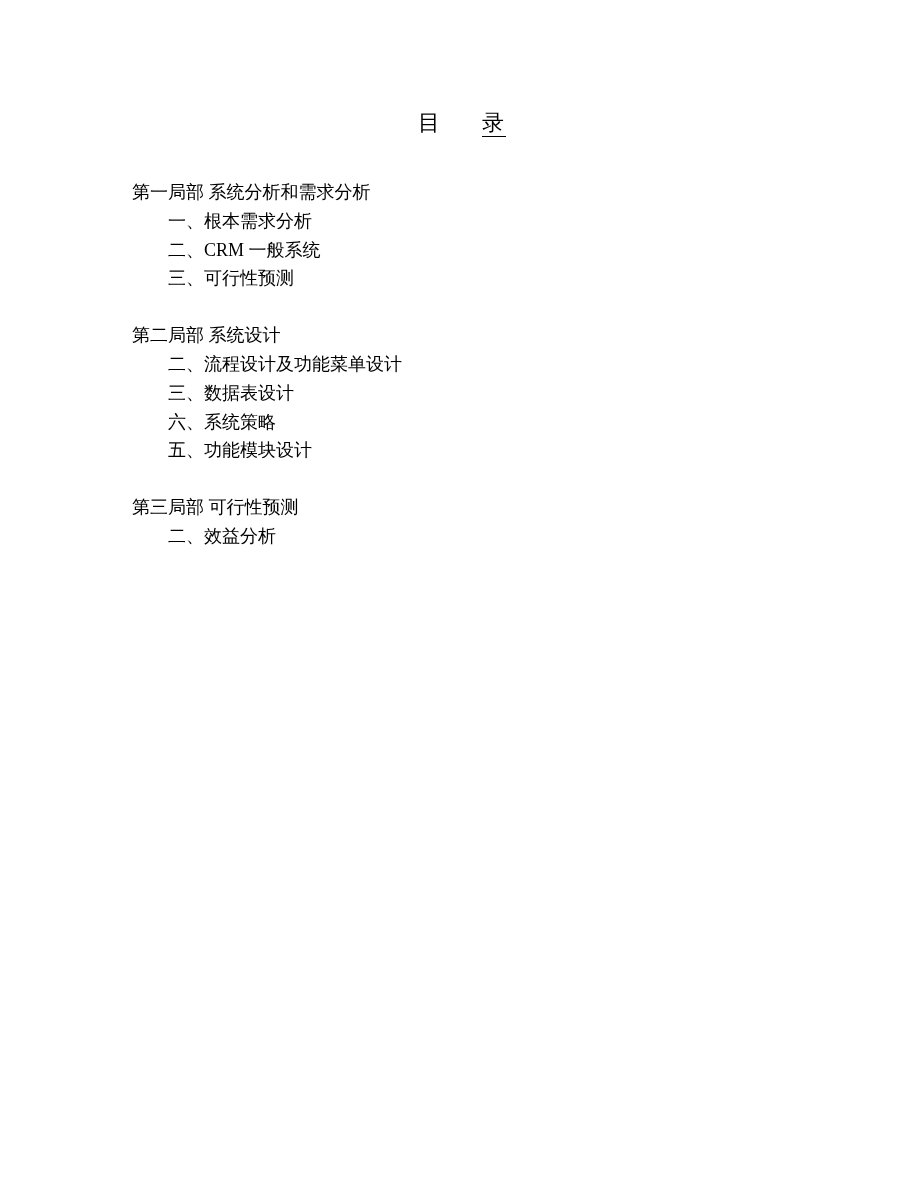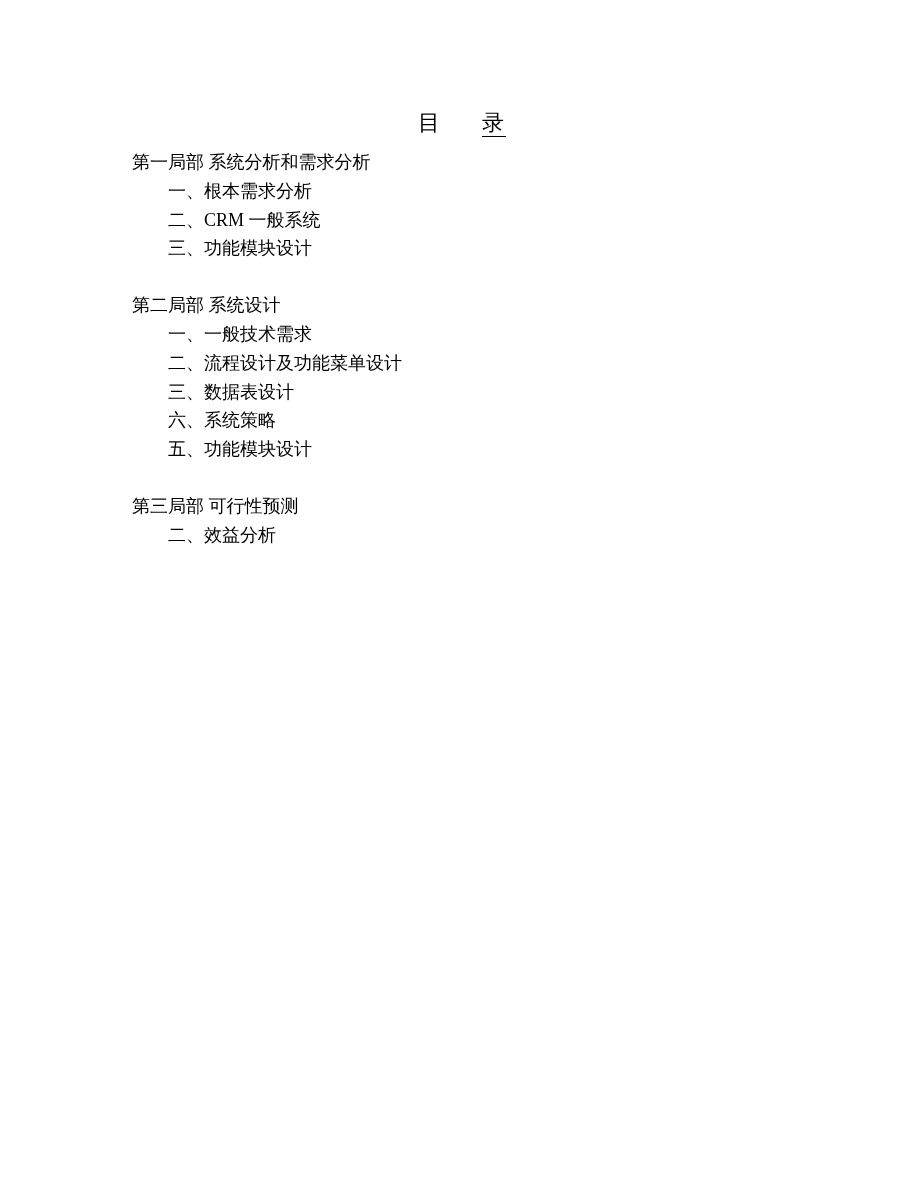--- a/index.html
+++ b/index.html
@@ -13,21 +13,21 @@
       background: #ffffff;
       font-family: "SimSun", "宋体", serif;
       padding-top: 108px;
       padding-left: 132px;
       color: #000;
     }
     .title {
       text-align: center;
       font-size: 22px;
       letter-spacing: 2px;
-      margin-bottom: 10px;
+      margin-bottom: 40px;
       width: 660px;
       text-decoration: underline;
       text-underline-offset: 6px;
       text-decoration-thickness: 1px;
     }
     .title-char1 {
       display: inline-block;
       margin-right: 40px;
     }
     .section-title {
@@ -48,26 +48,25 @@
 <body>
 
 <div class="title">
   <span class="title-char1">目</span><span>录</span>
 </div>
 
 <div class="section-block">
   <div class="section-title">第一局部 系统分析和需求分析</div>
   <div class="item">一、根本需求分析</div>
   <div class="item">二、CRM 一般系统</div>
-  <div class="item">三、功能模块设计</div>
+  <div class="item">三、可行性预测</div>
 </div>
 
 <div class="section-block">
   <div class="section-title">第二局部 系统设计</div>
-  <div class="item">一、一般技术需求</div>
   <div class="item">二、流程设计及功能菜单设计</div>
   <div class="item">三、数据表设计</div>
   <div class="item">六、系统策略</div>
   <div class="item">五、功能模块设计</div>
 </div>
 
 <div class="section-block">
   <div class="section-title">第三局部 可行性预测</div>
   <div class="item">二、效益分析</div>
 </div>

